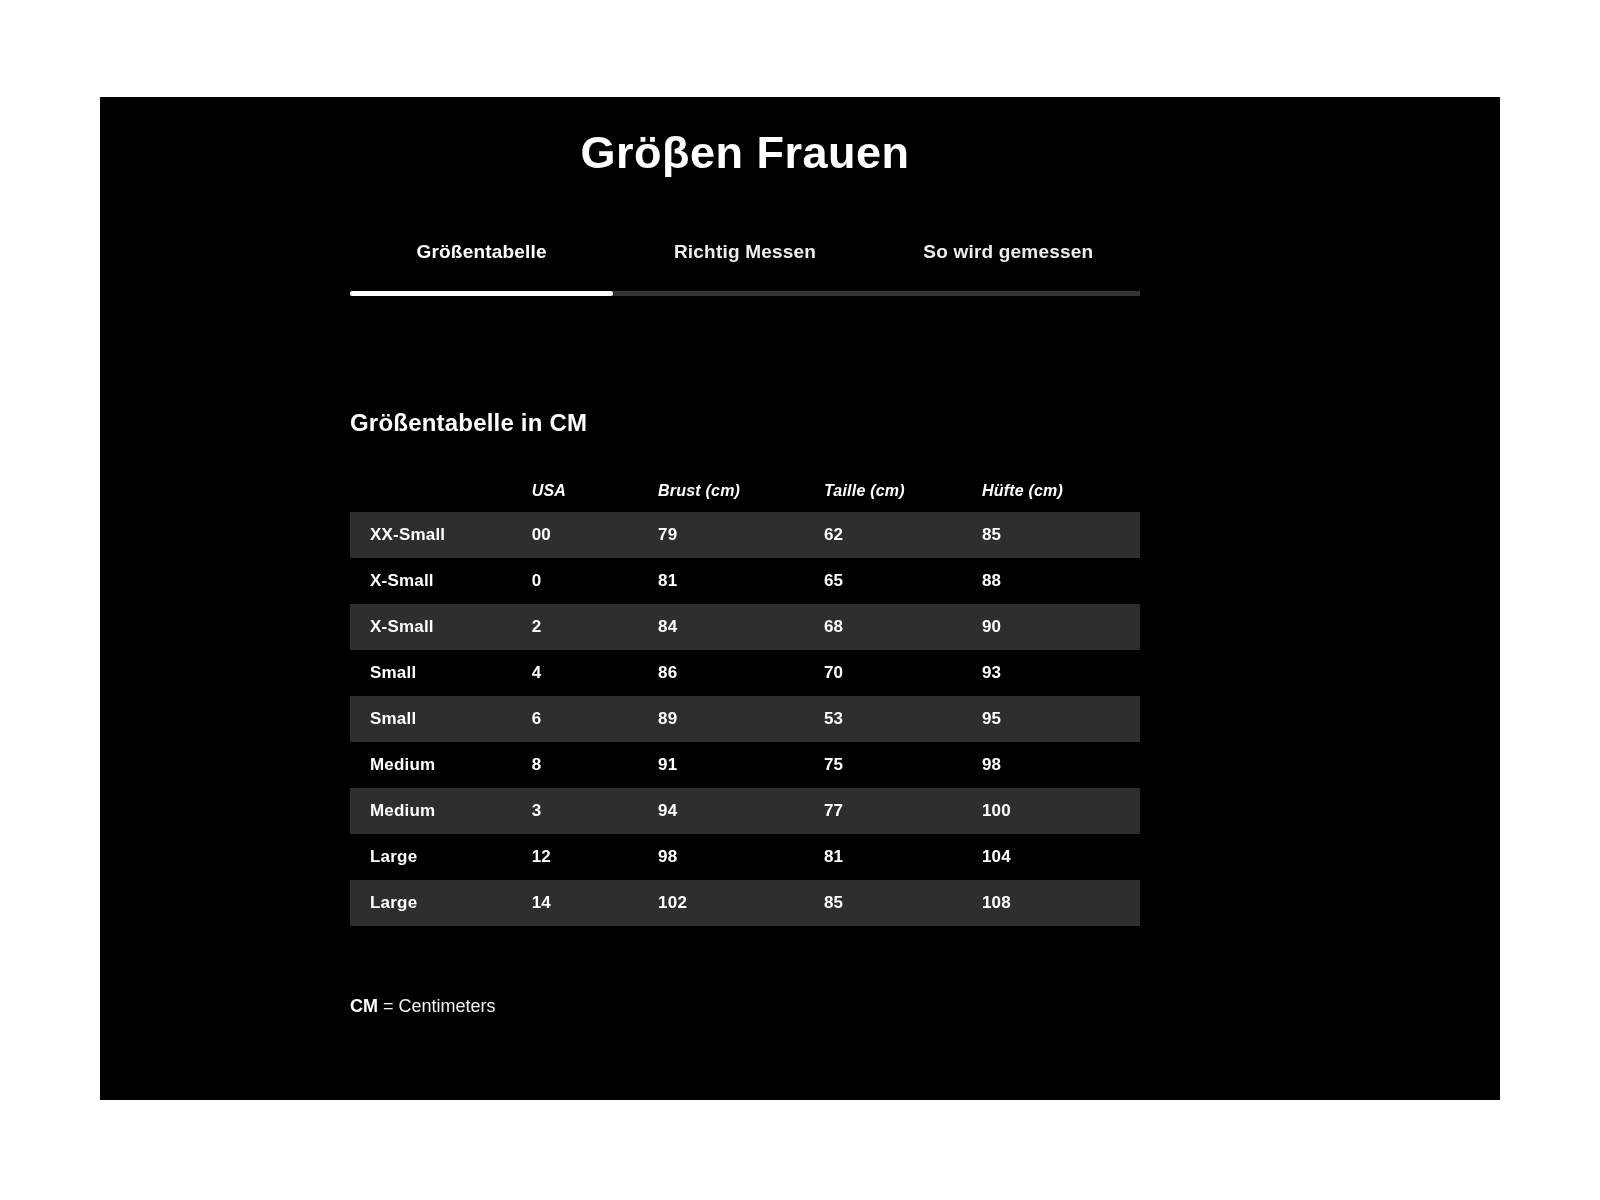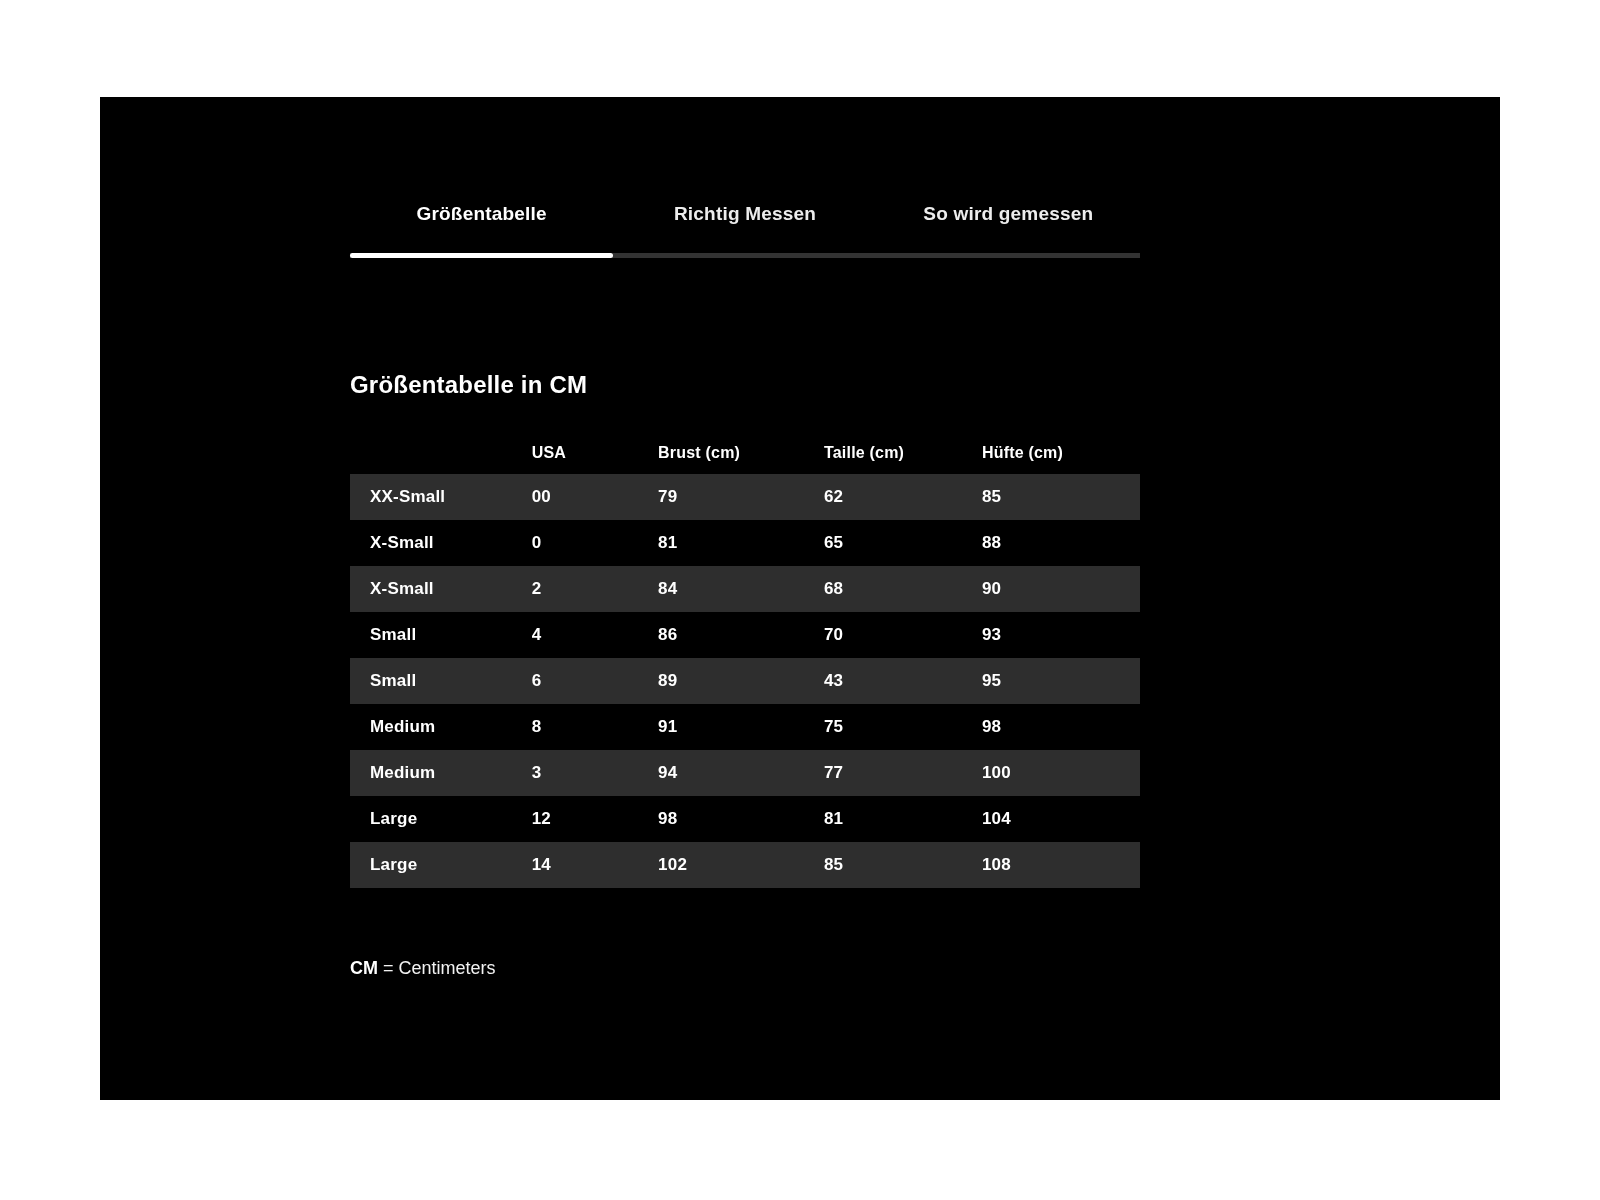--- a/index.html
+++ b/index.html
@@ -19,21 +19,21 @@
   .page{position:relative;width:1600px;height:1200px;background:var(--page-bg);}
   .panel{
     position:absolute;left:100px;top:97px;width:1400px;height:1003px;
     background:var(--panel-bg);color:var(--text);
   }
   .content{width:790px;margin-left:250px;}
   h1.title{
     margin-top:30px;font-size:45px;line-height:52px;font-weight:800;
     text-align:center;letter-spacing:.5px;color:var(--text);
   }
-  .tabbar{margin-top:104px;}
+  .tabbar{margin-top:60px;}
   .tabs{display:flex;width:100%;}
   .tab{
     flex:1 1 0;text-align:center;font-size:19px;line-height:26px;font-weight:700;
     color:#ededed;cursor:pointer;letter-spacing:.2px;
   }
   .tab.active{color:#ffffff;}
   .track{
     position:relative;margin-top:26px;height:5px;background:var(--track);
   }
   .indicator{
@@ -43,38 +43,39 @@
   h2.heading{
     margin-top:112px;font-size:24px;line-height:30px;font-weight:800;
     letter-spacing:.2px;color:var(--text);
   }
   table.size-table{
     margin-top:32px;width:100%;border-collapse:collapse;table-layout:fixed;
   }
   col.c0{width:23%;} col.c1{width:16%;} col.c2{width:21%;} col.c3{width:20%;} col.c4{width:20%;}
   thead th{
     height:42px;text-align:left;vertical-align:middle;
-    font-size:16px;font-weight:700;color:var(--text);letter-spacing:.2px;
+    font-size:16px;font-weight:700;color:var(--text);letter-spacing:.2px;font-style:italic;
   }
   tbody td{
     height:46px;vertical-align:middle;text-align:left;
     font-size:17px;font-weight:700;color:var(--text);letter-spacing:.2px;
   }
   tbody tr:nth-child(odd){background:var(--row-stripe);}
   th:first-child,td:first-child{padding-left:20px;margin-top:42px;}
   p.footnote{margin-top:68px;font-size:18px;line-height:24px;color:#f2f2f2;font-weight:400;}
   p.footnote .abbr{font-weight:800;color:#ffffff;}
 </style>
 </head>
 <body>
 
 <div class="page">
   <div class="panel">
     <div class="content">
 
+      <h1 class="title">Gröβen Frauen</h1>
 
       <div class="tabbar">
         <div class="tabs" id="tabs">
             <div class="tab active">Größentabelle</div>
             <div class="tab">Richtig Messen</div>
             <div class="tab">So wird gemessen</div>
           </div>
         <div class="track">
           <div class="indicator"></div>
         </div>
@@ -125,21 +126,21 @@
               <td>Small</td>
               <td>4</td>
               <td>86</td>
               <td>70</td>
               <td>93</td>
             </tr>
             <tr>
               <td>Small</td>
               <td>6</td>
               <td>89</td>
-              <td>43</td>
+              <td>53</td>
               <td>95</td>
             </tr>
             <tr>
               <td>Medium</td>
               <td>8</td>
               <td>91</td>
               <td>75</td>
               <td>98</td>
             </tr>
             <tr>

